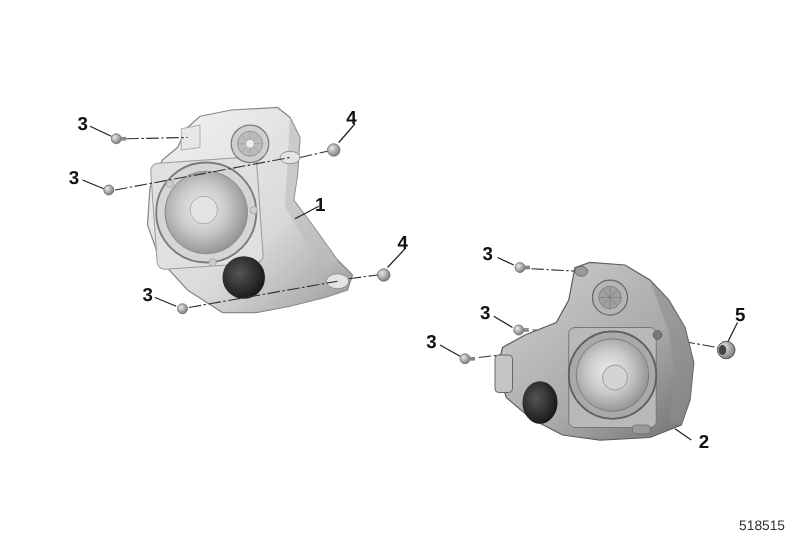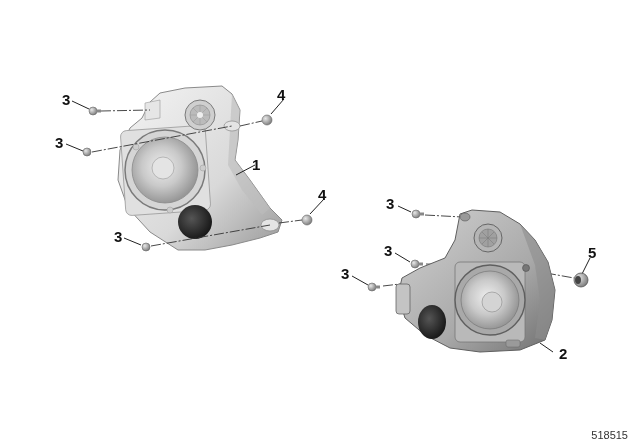--- a/index.html
+++ b/index.html
@@ -3,21 +3,21 @@
   <meta charset="utf-8">
   <style>
     html, body { margin: 0; padding: 0; background: #ffffff; }
     body { width: 640px; height: 448px; position: relative; overflow: hidden; font-family: "Liberation Sans", sans-serif; }
     #stage { position: absolute; left: 0; top: 0; width: 640px; height: 448px; }
     .callout {
       position: absolute; font-weight: bold; font-size: 15px; color: #111;
       font-family: "Liberation Sans", sans-serif; line-height: 1;
     }
     .figure-id {
-      position: absolute; right: 12px; bottom: 7px; font-size: 11px; color: #333;
+      position: absolute; right: 12px; bottom: 21px; font-size: 11px; color: #333;
       font-family: "Liberation Sans", sans-serif;
     }
   </style>
 </head>
 <body>
 
 <div id="stage">
   <svg width="640" height="448" viewBox="0 0 640 448" xmlns="http://www.w3.org/2000/svg">
     <defs>
       <linearGradient id="bodyL" x1="0" y1="0" x2="1" y2="1">

